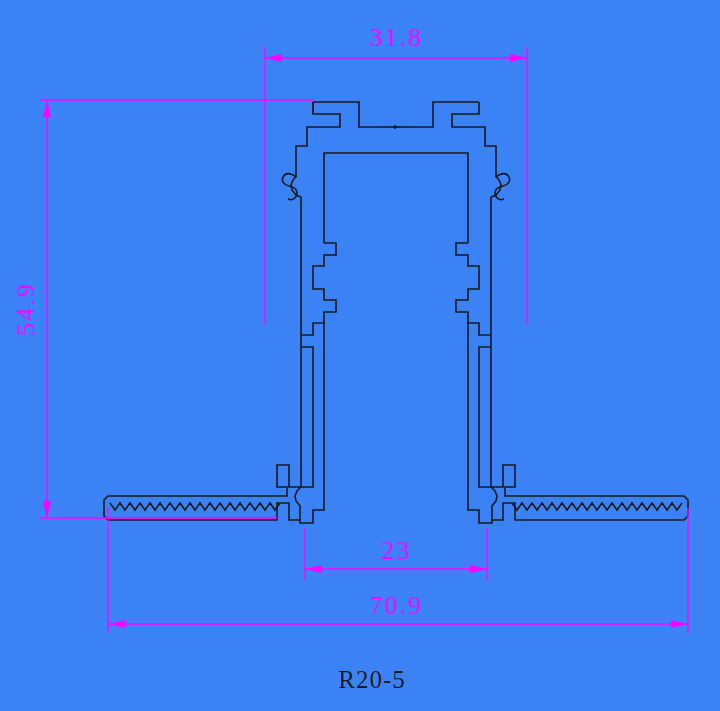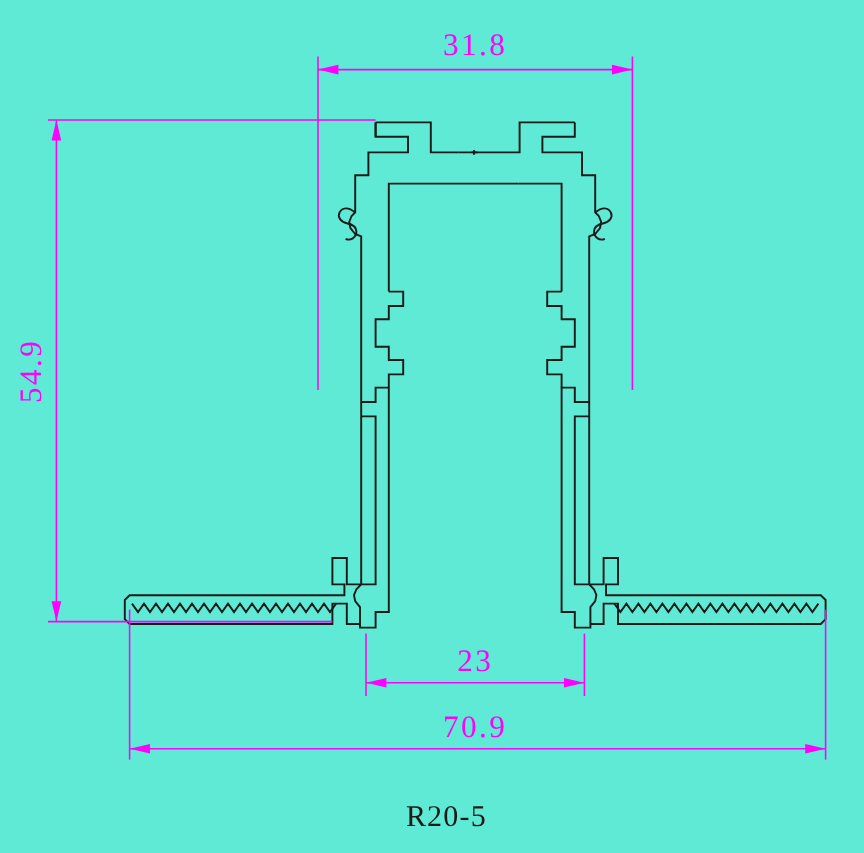--- a/index.html
+++ b/index.html
@@ -10,21 +10,21 @@
   body {
     width: 720px;
     height: 711px;
     font-family: "Liberation Serif", serif;
     overflow: hidden;
   }
   #drawing-root {
     position: relative;
     width: 720px;
     height: 711px;
-    background: #5eead4;
+    background: #3b82f6;
   }
   svg#cad-canvas {
     position: absolute;
     left: 0;
     top: 0;
     width: 720px;
     height: 711px;
     display: block;
   }
   .profile-outline {

